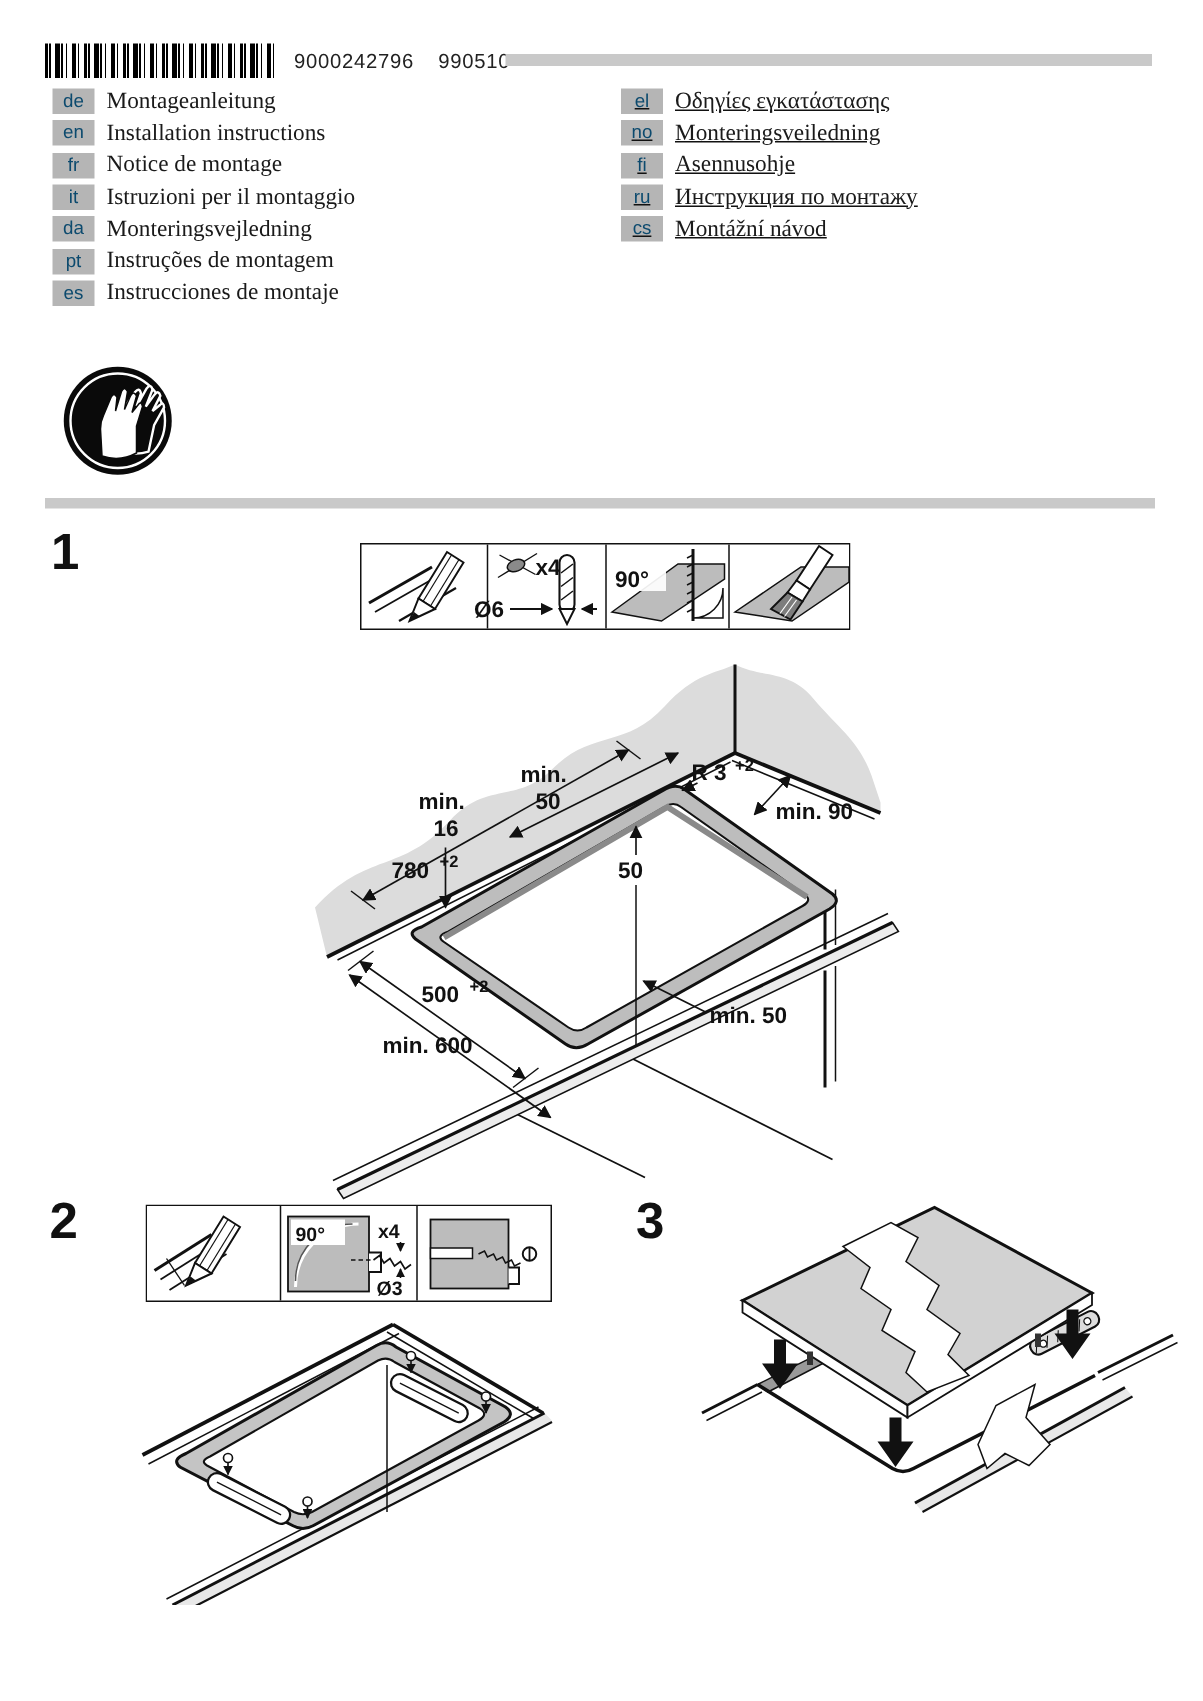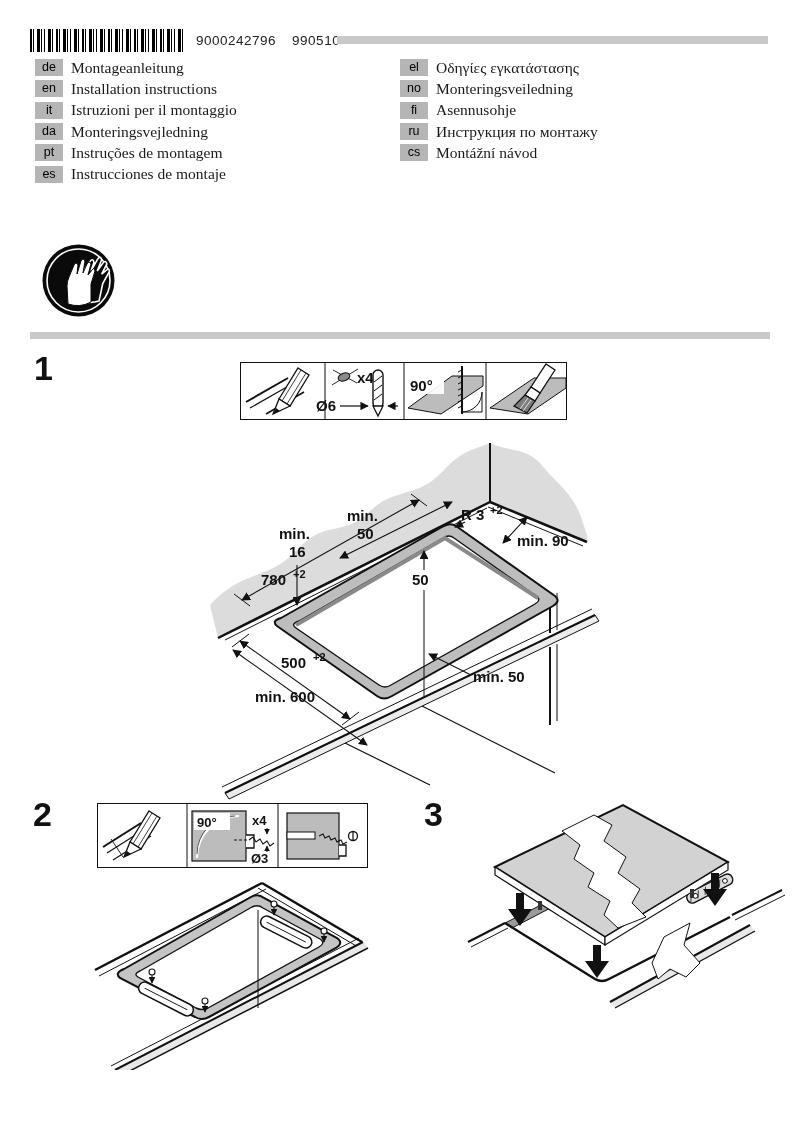--- a/index.html
+++ b/index.html
@@ -11,23 +11,23 @@
     background:repeating-linear-gradient(90deg,#000 0 2px,#fff 2px 3px,#000 3px 4px,#fff 4px 7px,
       #000 7px 10px,#fff 10px 11px,#000 11px 12px,#fff 12px 14px,#000 14px 15px,#fff 15px 18px,
       #000 18px 21px,#fff 21px 22px,#000 22px 23px,#fff 23px 26px);}
   #barcode-text{left:196px;top:33px;font-size:13.5px;letter-spacing:.5px;color:#222;}
   #barcode-text span{margin-right:16px;}
   #topbar{left:337px;top:36px;width:431px;height:8px;background:#c9c9c9;}
   #midrule{left:30px;top:332px;width:740px;height:7px;background:#c9c9c9;}
   
   .langcol{display:flex;flex-direction:column;}
   #langs-left{left:35px;top:57px;}
-  #langs-right{left:400px;top:57px;}
+  #langs-right{left:414px;top:57px;text-decoration:underline;}
   .langrow{height:21.3px;display:flex;align-items:center;gap:8px;}
-  .badge{display:inline-block;width:28px;height:17px;background:#b5b5b5;color:#000000;
+  .badge{display:inline-block;width:28px;height:17px;background:#b5b5b5;color:#0c4a6e;
     font-size:12.5px;line-height:17px;text-align:center;flex:0 0 28px;}
   .langlabel{font-family:"Liberation Serif",serif;font-size:15.5px;color:#1a1a1a;white-space:nowrap;}
   
   .stepnum{font-size:34px;font-weight:bold;color:#111;}
   #step1-num{left:34px;top:349px;}
   #step2-num{left:33px;top:795px;}
   #step3-num{left:424px;top:795px;}
   svg text{font-family:"Liberation Sans",sans-serif;font-weight:bold;fill:#111;}
   svg .dim{font-size:15px;}
   svg .sup{font-size:11px;}
@@ -49,20 +49,24 @@
   <div id="langs-left" class="abs langcol">
     <div class="langrow">
         <span class="badge">de</span>
         <span class="langlabel">Montageanleitung</span>
       </div>
     <div class="langrow">
         <span class="badge">en</span>
         <span class="langlabel">Installation instructions</span>
       </div>
     <div class="langrow">
+        <span class="badge">fr</span>
+        <span class="langlabel">Notice de montage</span>
+      </div>
+    <div class="langrow">
         <span class="badge">it</span>
         <span class="langlabel">Istruzioni per il montaggio</span>
       </div>
     <div class="langrow">
         <span class="badge">da</span>
         <span class="langlabel">Monteringsvejledning</span>
       </div>
     <div class="langrow">
         <span class="badge">pt</span>
         <span class="langlabel">Instruções de montagem</span>

